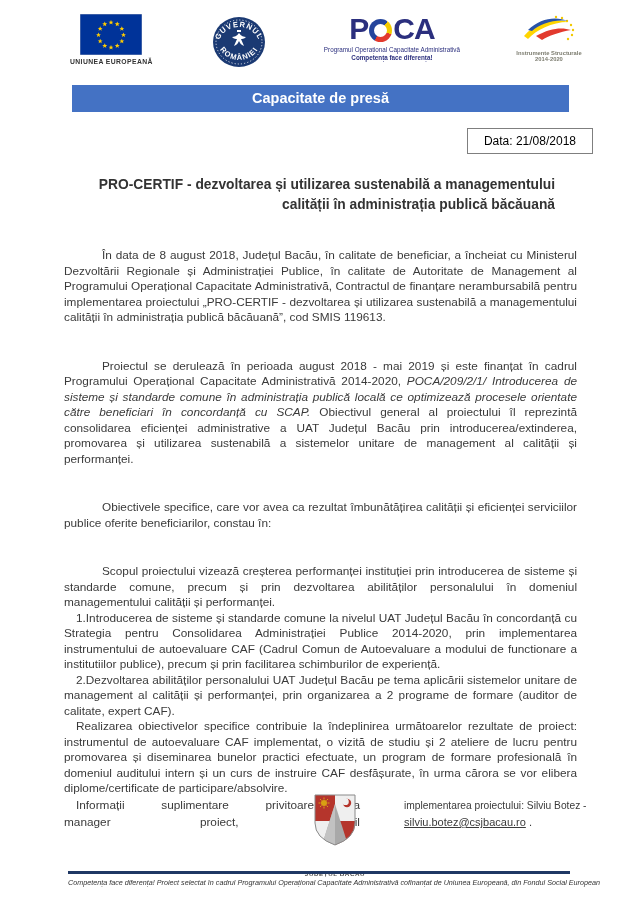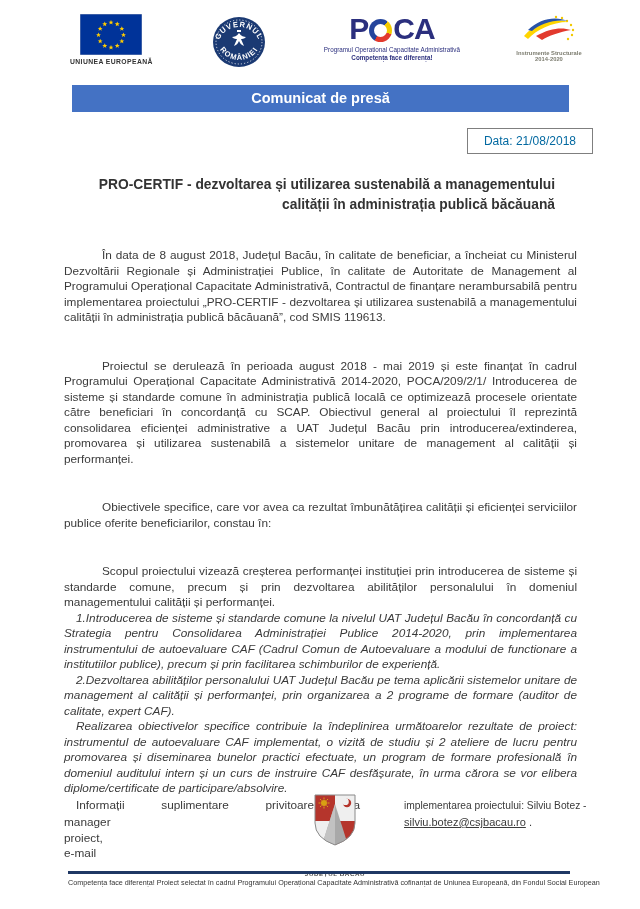--- a/index.html
+++ b/index.html
@@ -17,50 +17,50 @@
   .ring::after{content:'';position:absolute;inset:5px;background:#fff;border-radius:50%;}
   .poca-sub{font-size:6.3px;color:#2b2f7e;margin-top:2px;white-space:nowrap;}
   .poca-tag{font-size:6.3px;color:#2b2f7e;font-weight:bold;margin-top:1px;white-space:nowrap;}
   .is-cap{font-size:5.8px;font-weight:bold;color:#7c7c6f;margin-top:2px;white-space:nowrap;text-align:center;}
   .is-cap2{font-size:5.8px;font-weight:bold;color:#7c7c6f;text-align:center;}
 
   
   .banner{margin:15px 71px 0 72px;height:27px;line-height:27px;background:#4472c4;
           color:#fff;font-weight:bold;font-size:14.5px;text-align:center;}
   .date-row{display:flex;justify-content:flex-end;margin:16px 47px 0 0;}
-  .date-box{border:1px solid #7f7f7f;padding:5px 16px;font-size:12px;color:#0369a1;background:#fff;}
+  .date-box{border:1px solid #7f7f7f;padding:5px 16px;font-size:12px;color:#000000;background:#fff;}
 
   
   .title{width:470px;margin:21px auto 0;font-size:13.8px;font-weight:bold;line-height:20px;
          text-align:right;color:#333;}
 
   
   .body{margin:16px 63px 0 64px;font-size:11.8px;line-height:15.5px;text-align:justify;color:#3a3a3a;}
   .para{margin:0;}
   .para.ind-lg{text-indent:38px;margin-top:33px;}
-  .para.ind-sm{text-indent:12px;font-style:italic;}
-  .it{}
+  .para.ind-sm{text-indent:12px;}
+  .it{font-style:italic;}
 
   
   .contact{position:relative;height:86px;margin-top:1px;}
   .c-left{position:absolute;left:0;top:0;width:296px;}
   .c-l1{text-align:justify;text-align-last:justify;text-indent:12px;white-space:nowrap;}
-  .c-l2{display:flex;justify-content:space-between;margin-top:2px;flex-direction:column;}
+  .c-l2{display:flex;justify-content:space-between;margin-top:2px;}
   .c-right{position:absolute;left:340px;top:0;width:182px;font-size:11px;}
   .c-r1{white-space:nowrap;transform:scaleX(.93);transform-origin:left;}
   .c-r2{margin-top:2px;}
   .email{text-decoration:underline;color:#3a3a3a;cursor:pointer;}
   .shield{position:absolute;left:248px;top:-6px;}
   .shield-cap{position:absolute;left:198px;top:68px;width:146px;text-align:center;
               font-size:6.2px;font-weight:bold;letter-spacing:.6px;color:#4a4a4a;}
 
   
   .footer{position:absolute;left:68px;right:70px;bottom:22px;}
   .f-rule{height:3px;background:#1f3864;}
-  .f-text{margin-top:4px;font-size:7.2px;text-align:center;color:#333;white-space:nowrap;}
+  .f-text{margin-top:4px;font-size:7.2px;text-align:center;color:#333;white-space:nowrap;font-style:italic;}
 </style>
 </head>
 <body>
 
 <div class="page">
 
   <div class="logos">
 
     <div class="logo">
       <svg width="62" height="41" viewBox="0 0 62 41">
@@ -122,21 +122,21 @@
         <circle cx="52" cy="25" r="1.2" fill="#f2c900"></circle>
         <path d="M8 22 C 20 8, 38 4, 52 8 C 36 8, 20 16, 12 25 Z" fill="#ffd500"></path>
         <path d="M12 16 C 24 4, 40 2, 52 7 C 38 5, 24 10, 16 17 Z" fill="#2853a8"></path>
         <path d="M20 22 C 34 14, 46 13, 55 16 C 44 18, 32 22, 26 26 Z" fill="#e23a2e"></path>
       </svg>
       <div class="is-cap">Instrumente Structurale</div>
       <div class="is-cap2">2014-2020</div>
     </div>
   </div>
 
-  <div class="banner">Comunicat de presă</div>
+  <div class="banner">Capacitate de presă</div>
 
   <div class="date-row">
     <div class="date-box">Data: 21/08/2018</div>
   </div>
 
   <div class="title">PRO-CERTIF - dezvoltarea și utilizarea sustenabilă a managementului calității în administrația publică băcăuană</div>
 
   <div class="body">
     <div>
         <p class="para ind-lg"><span>În data de 8 august 2018, Județul Bacău, în calitate de beneficiar, a încheiat cu Ministerul Dezvoltării Regionale și Administrației Publice, în calitate de Autoritate de Management al Programului Operațional Capacitate Administrativă, Contractul de finanțare nerambursabilă pentru implementarea proiectului „PRO-CERTIF - dezvoltarea și utilizarea sustenabilă a managementului calității în administrația publică băcăuană”, cod SMIS 119613.</span></p>

